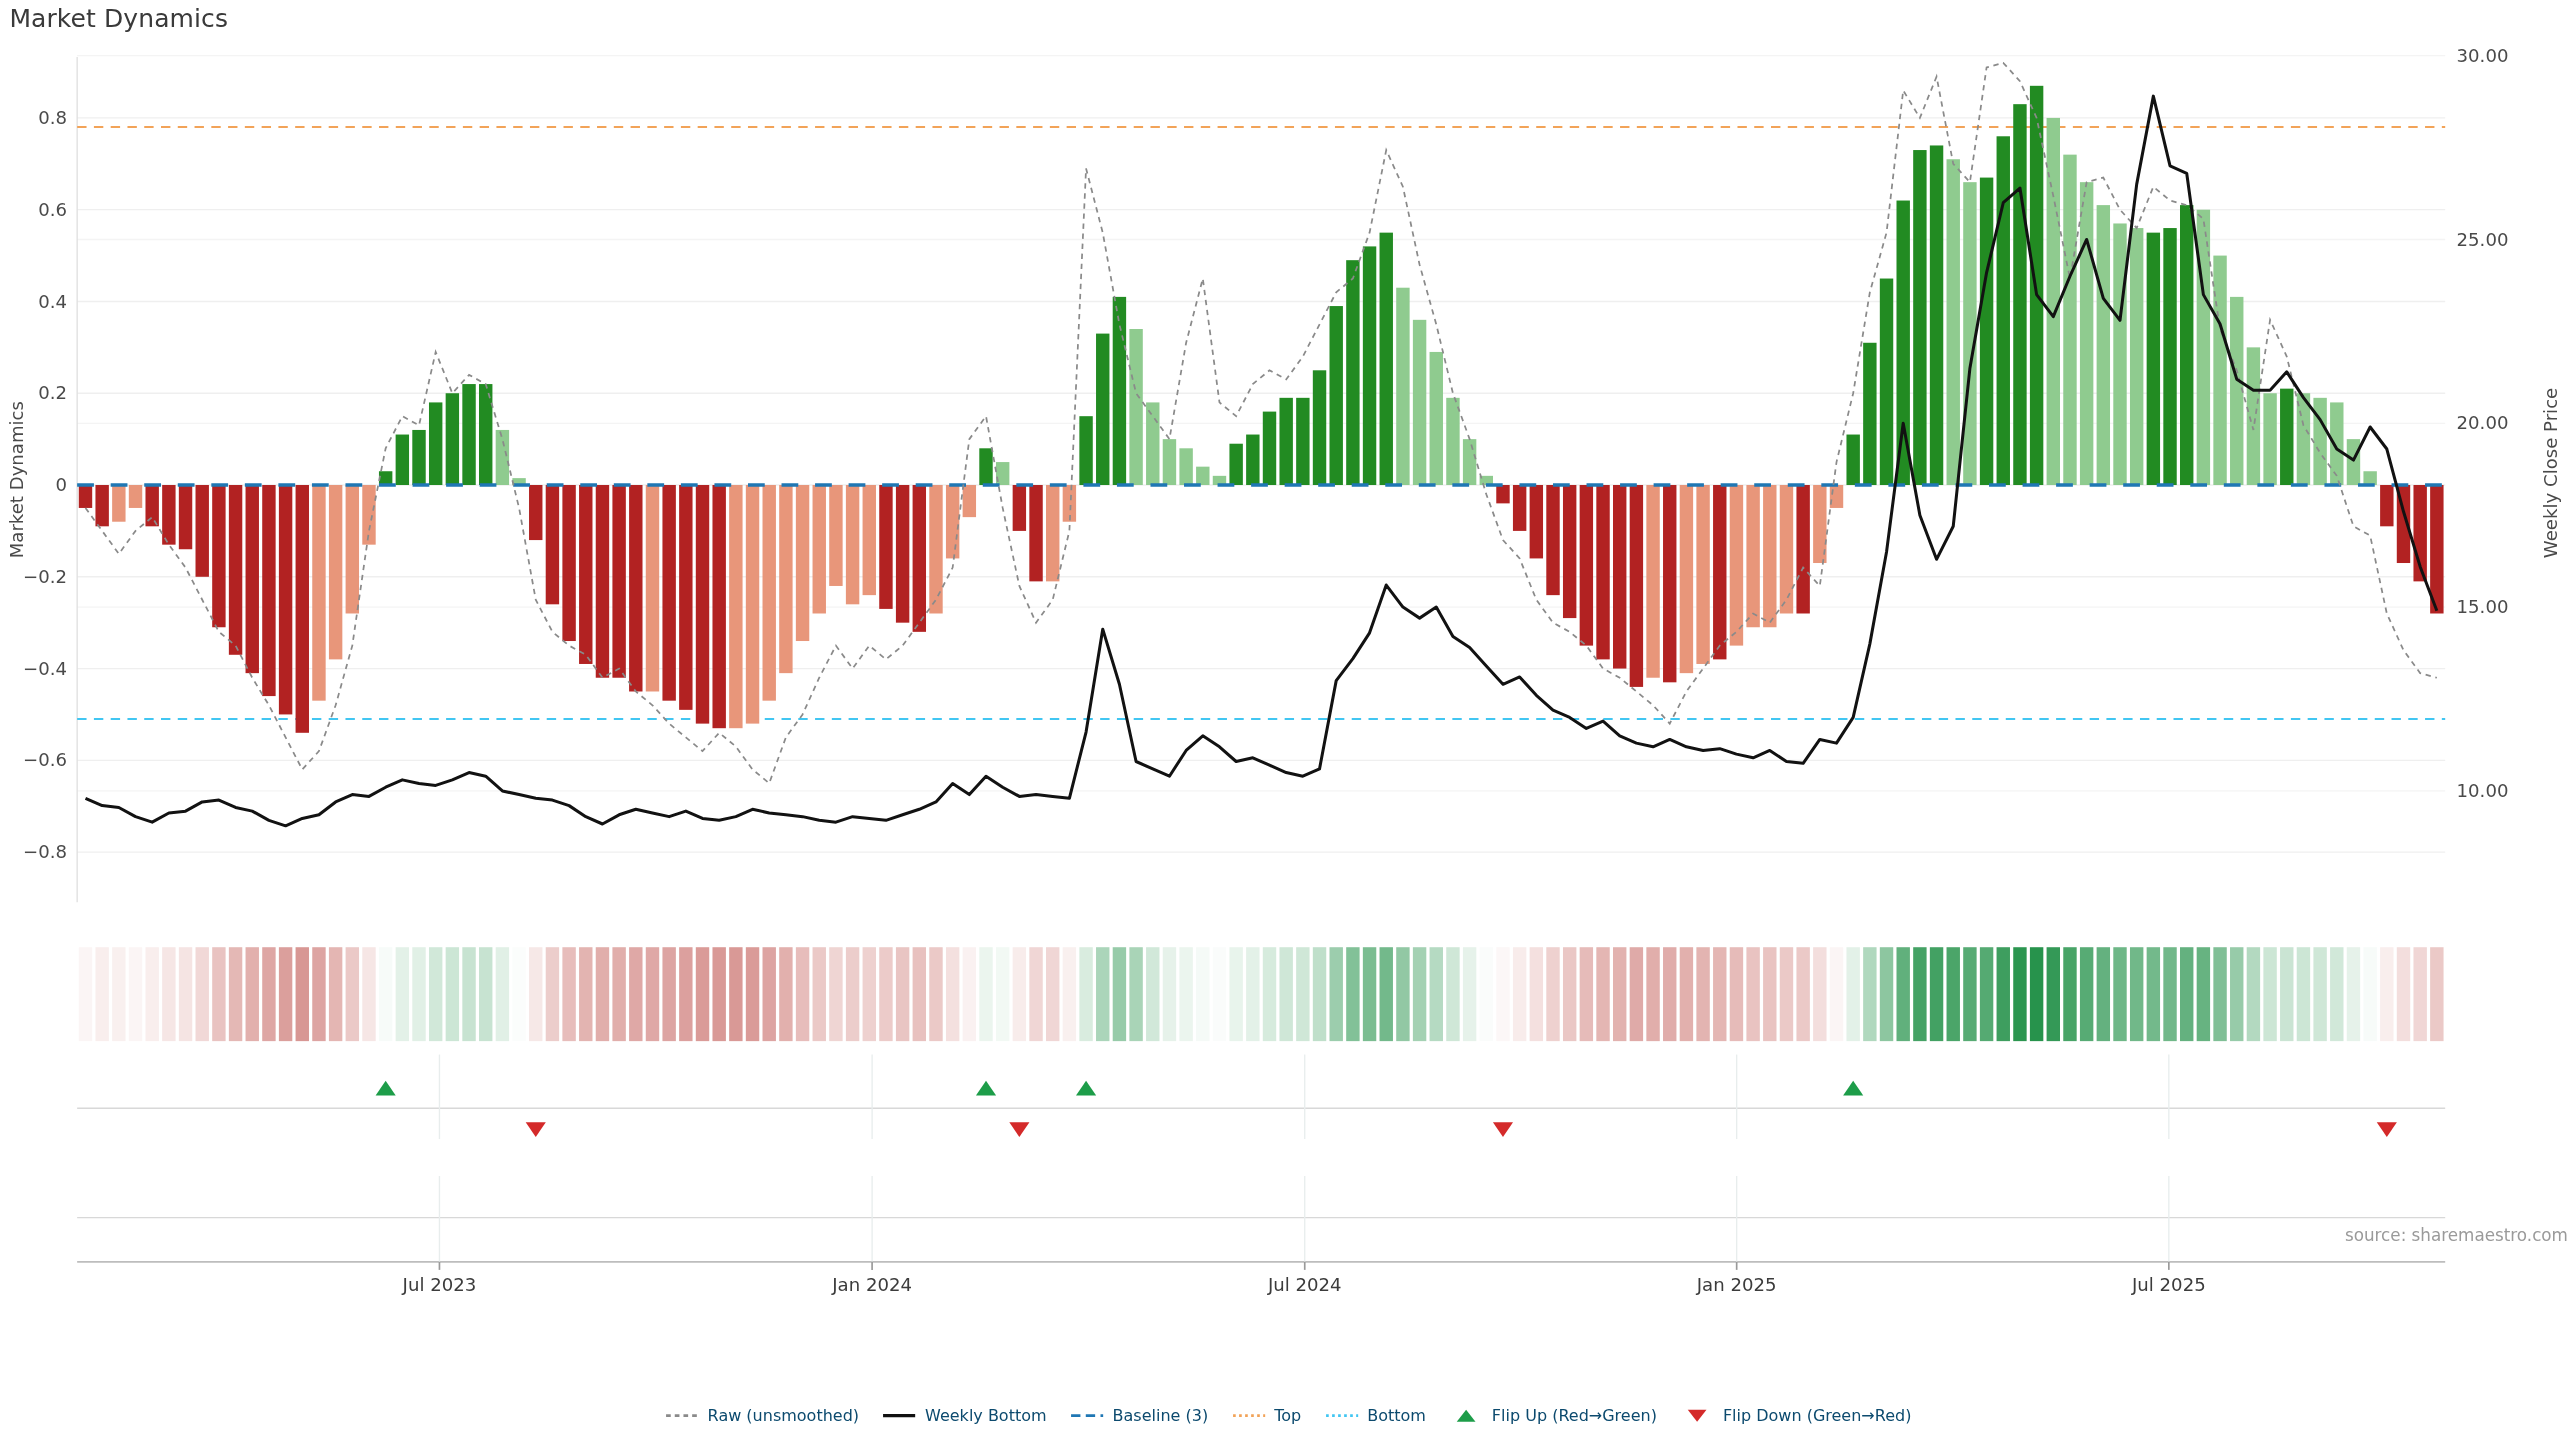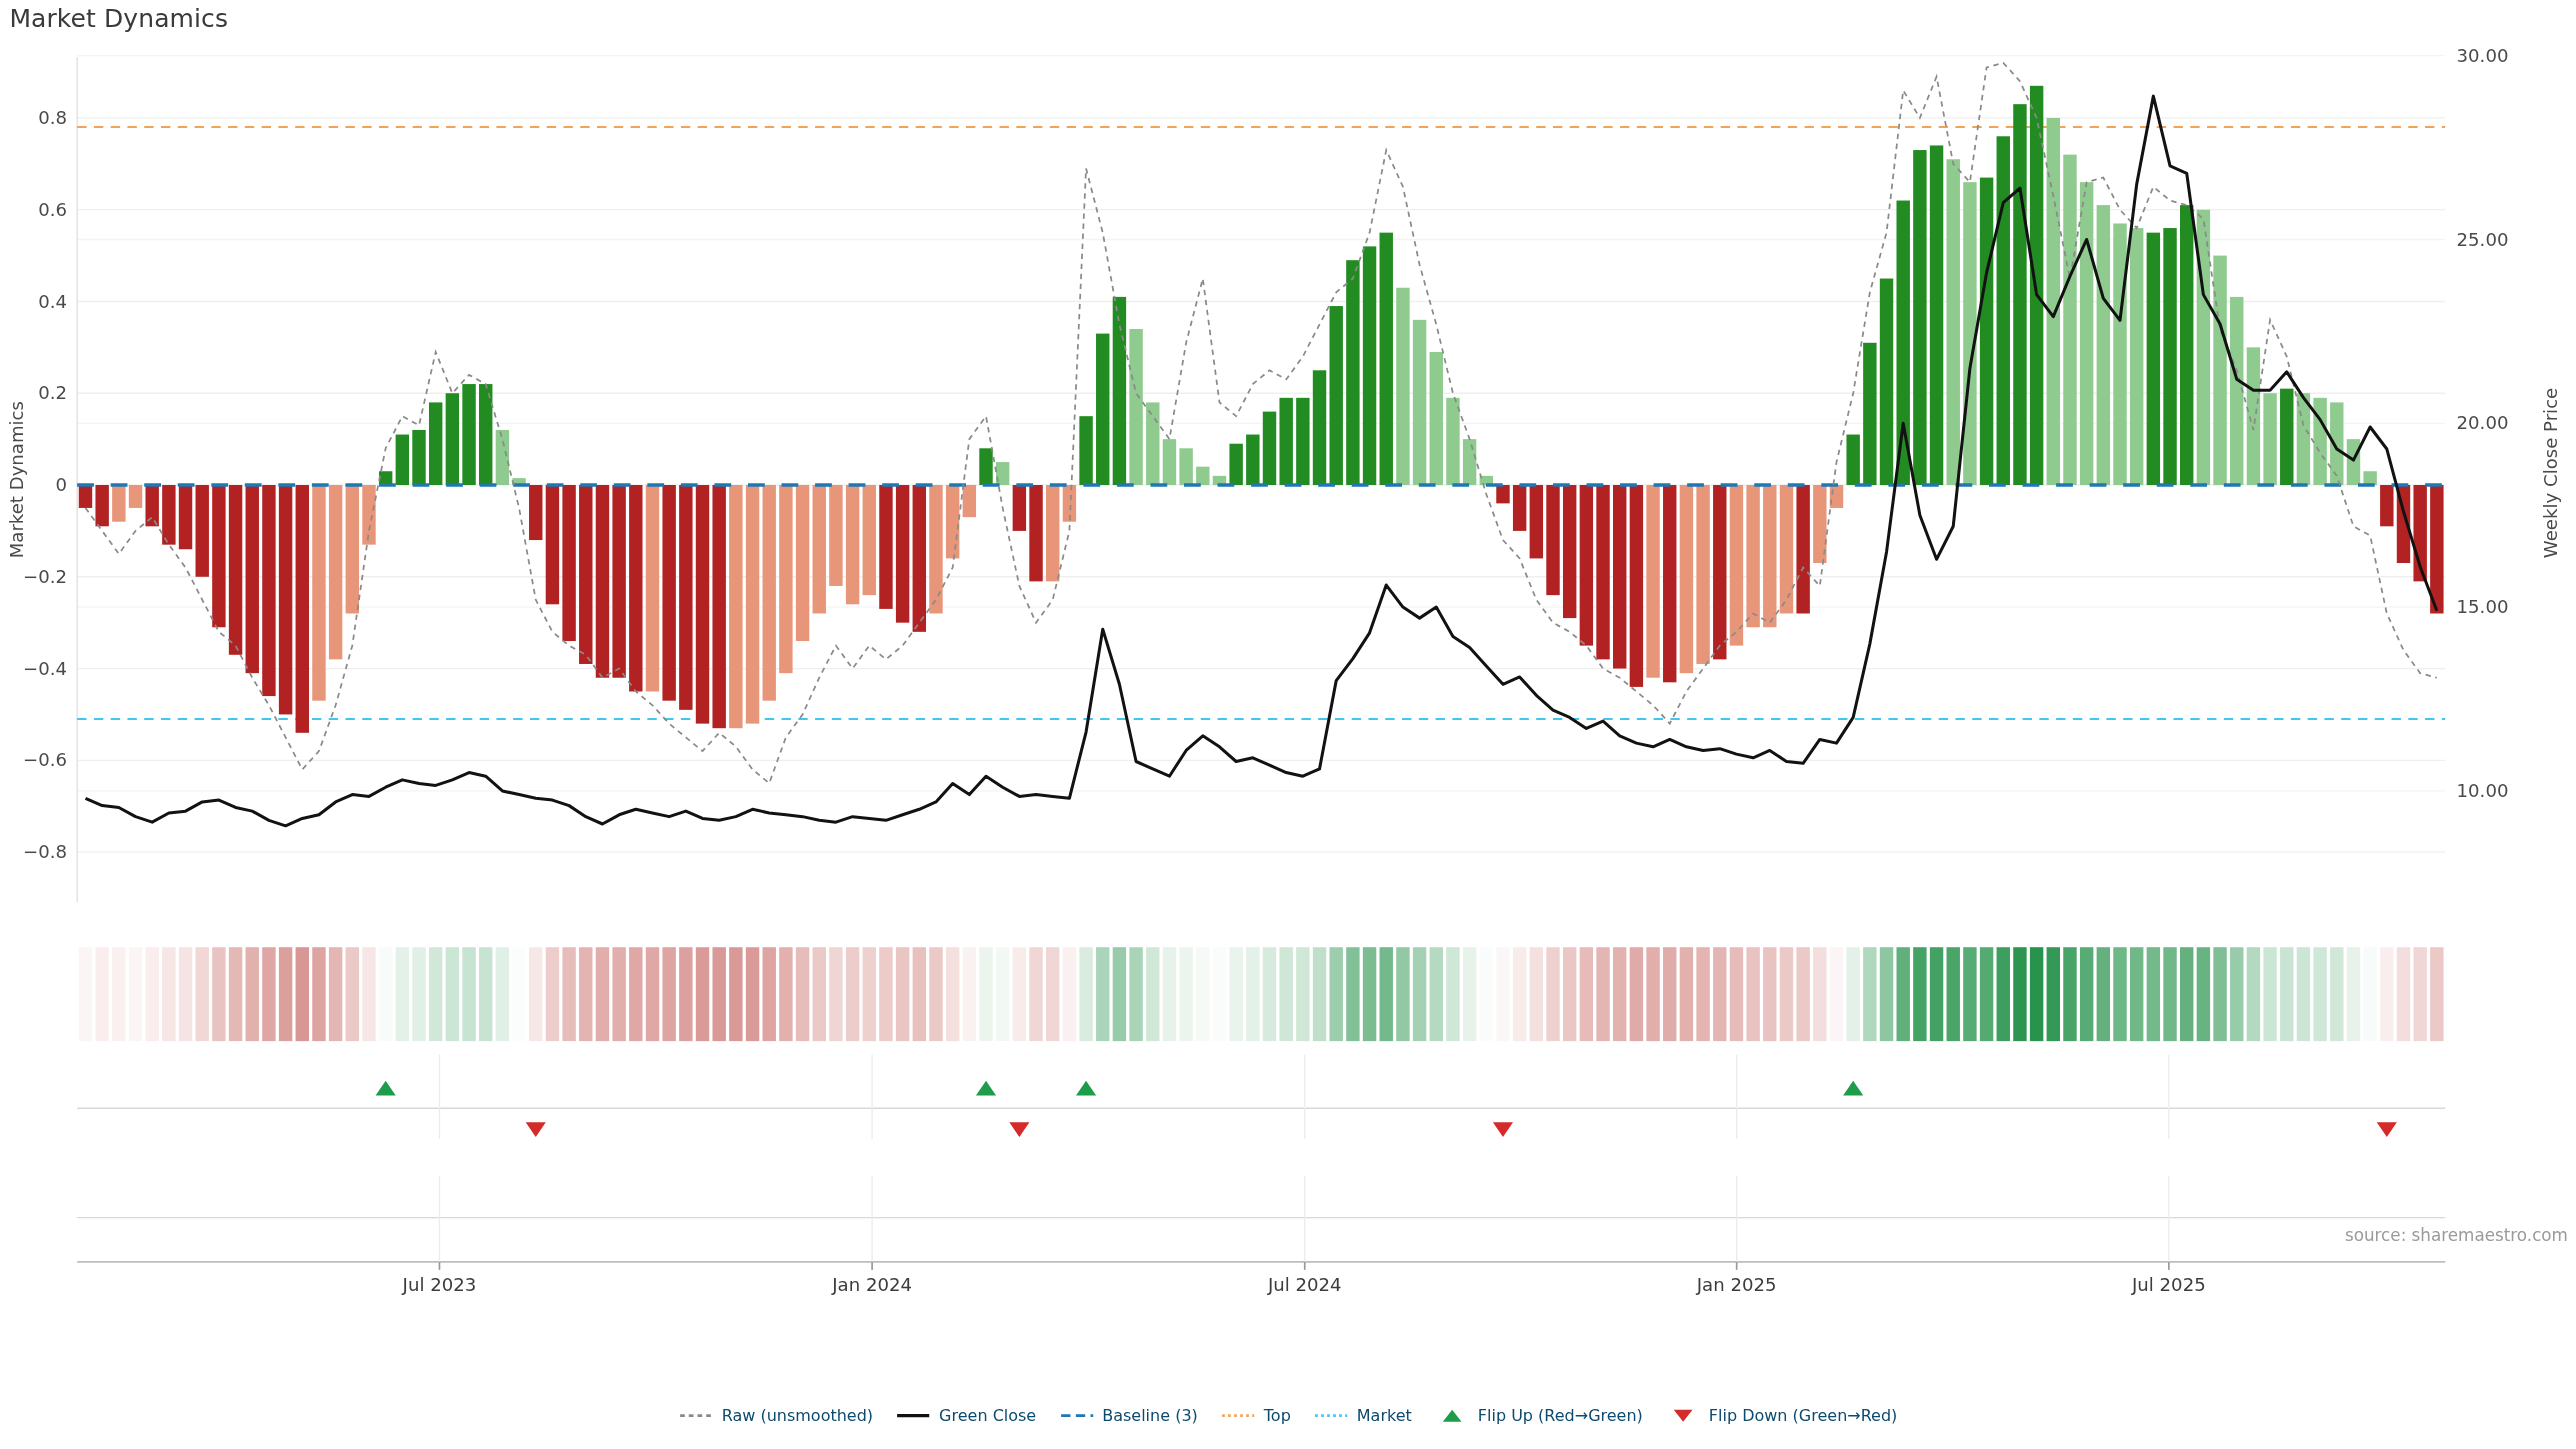--- a/index.html
+++ b/index.html
@@ -397,39 +397,39 @@
       <div class="leg-item">
         <svg width="35" height="17.4" viewBox="0 0 52 26">
           <line x1="2" x2="50" y1="13" y2="13" stroke="#8A8A8A" stroke-width="4" stroke-dasharray="7 6"></line>
         </svg>
         <span class="leg-label">Raw (unsmoothed)</span>
       </div>
       <div class="leg-item">
         <svg width="35" height="17.4" viewBox="0 0 52 26">
           <line x1="2" x2="50" y1="13" y2="13" stroke="#111111" stroke-width="5"></line>
         </svg>
-        <span class="leg-label">Green Close</span>
+        <span class="leg-label">Weekly Bottom</span>
       </div>
       <div class="leg-item">
         <svg width="35" height="17.4" viewBox="0 0 52 26">
           <line x1="2" x2="50" y1="13" y2="13" stroke="#1F77B4" stroke-width="4" stroke-dasharray="14 8"></line>
         </svg>
         <span class="leg-label">Baseline (3)</span>
       </div>
       <div class="leg-item">
         <svg width="35" height="17.4" viewBox="0 0 52 26">
           <line x1="2" x2="50" y1="13" y2="13" stroke="#F2A358" stroke-width="4" stroke-dasharray="4 5"></line>
         </svg>
         <span class="leg-label">Top</span>
       </div>
       <div class="leg-item">
         <svg width="35" height="17.4" viewBox="0 0 52 26">
           <line x1="2" x2="50" y1="13" y2="13" stroke="#41C6F2" stroke-width="4" stroke-dasharray="4 5"></line>
         </svg>
-        <span class="leg-label">Market</span>
+        <span class="leg-label">Bottom</span>
       </div>
       <div class="leg-item">
         <svg width="35" height="17.4" viewBox="0 0 52 26">
           <polygon points="12,22 40,22 26,4" fill="#1D9D49"></polygon>
         </svg>
         <span class="leg-label">Flip Up (Red→Green)</span>
       </div>
       <div class="leg-item">
         <svg width="35" height="17.4" viewBox="0 0 52 26">
           <polygon points="12,4 40,4 26,22" fill="#D42A2A"></polygon>

